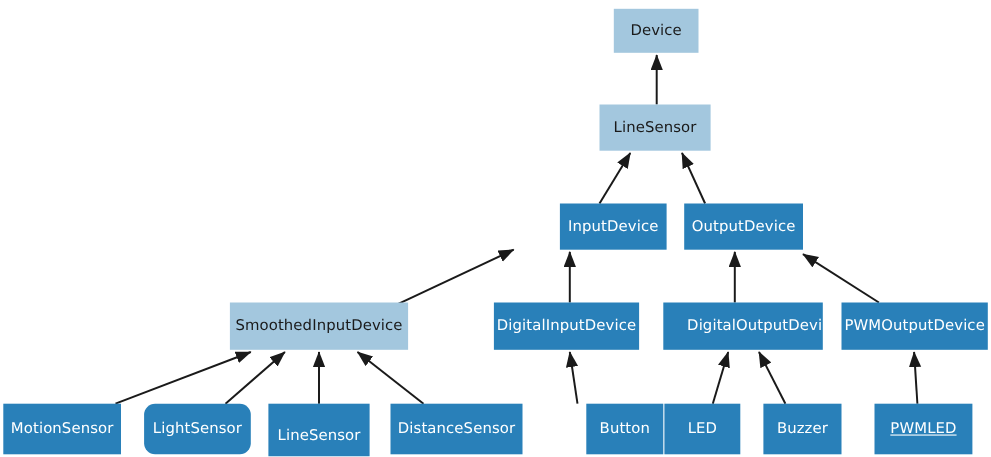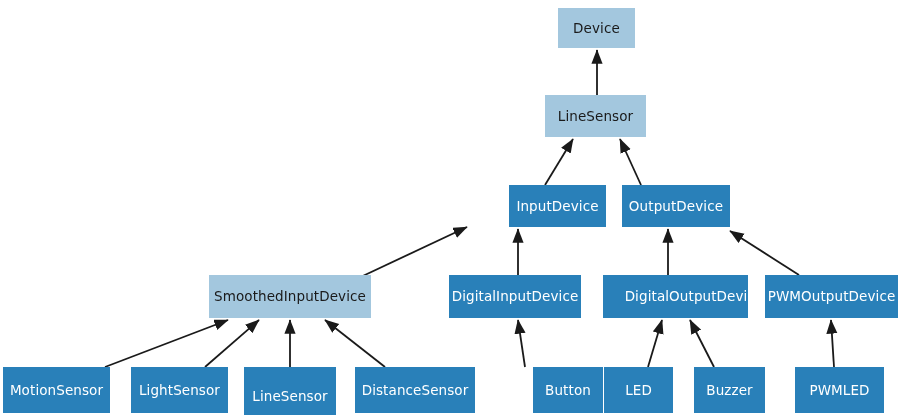--- a/index.html
+++ b/index.html
@@ -98,35 +98,35 @@
       </div>
       <div class="node concrete" style="left: 603px; top: 275px; width: 145px; height: 43px; padding-left: 37px;">
         <span class="node-label">DigitalOutputDevice</span>
       </div>
       <div class="node concrete" style="left: 765px; top: 275px; width: 133px; height: 43px;">
         <span class="node-label">PWMOutputDevice</span>
       </div>
       <div class="node concrete" style="left: 3px; top: 367px; width: 107px; height: 46px;">
         <span class="node-label">MotionSensor</span>
       </div>
-      <div class="node concrete" style="left: 131px; top: 367px; width: 97px; height: 46px;">
+      <div class="node concrete" style="left: 131px; top: 367px; width: 97px; height: 46px; border-radius: 10px;">
         <span class="node-label">LightSensor</span>
       </div>
       <div class="node concrete" style="left: 244px; top: 367px; width: 92px; height: 58px;">
         <span class="node-label">LineSensor</span>
       </div>
       <div class="node concrete" style="left: 355px; top: 367px; width: 120px; height: 46px;">
         <span class="node-label">DistanceSensor</span>
       </div>
       <div class="node concrete" style="left: 493px; top: 367px; width: 70px; height: 46px; margin-left: 40px;">
         <span class="node-label">Button</span>
       </div>
       <div class="node concrete" style="left: 604px; top: 367px; width: 69px; height: 46px;">
         <span class="node-label">LED</span>
       </div>
       <div class="node concrete" style="left: 694px; top: 367px; width: 71px; height: 46px;">
         <span class="node-label">Buzzer</span>
       </div>
-      <div class="node concrete" style="left: 795px; top: 367px; width: 89px; height: 46px;">
+      <div class="node concrete" style="left: 795px; top: 367px; width: 89px; height: 46px; text-decoration: underline;">
         <span class="node-label">PWMLED</span>
       </div>
     </div>
 </div>
 
 </body></html>

